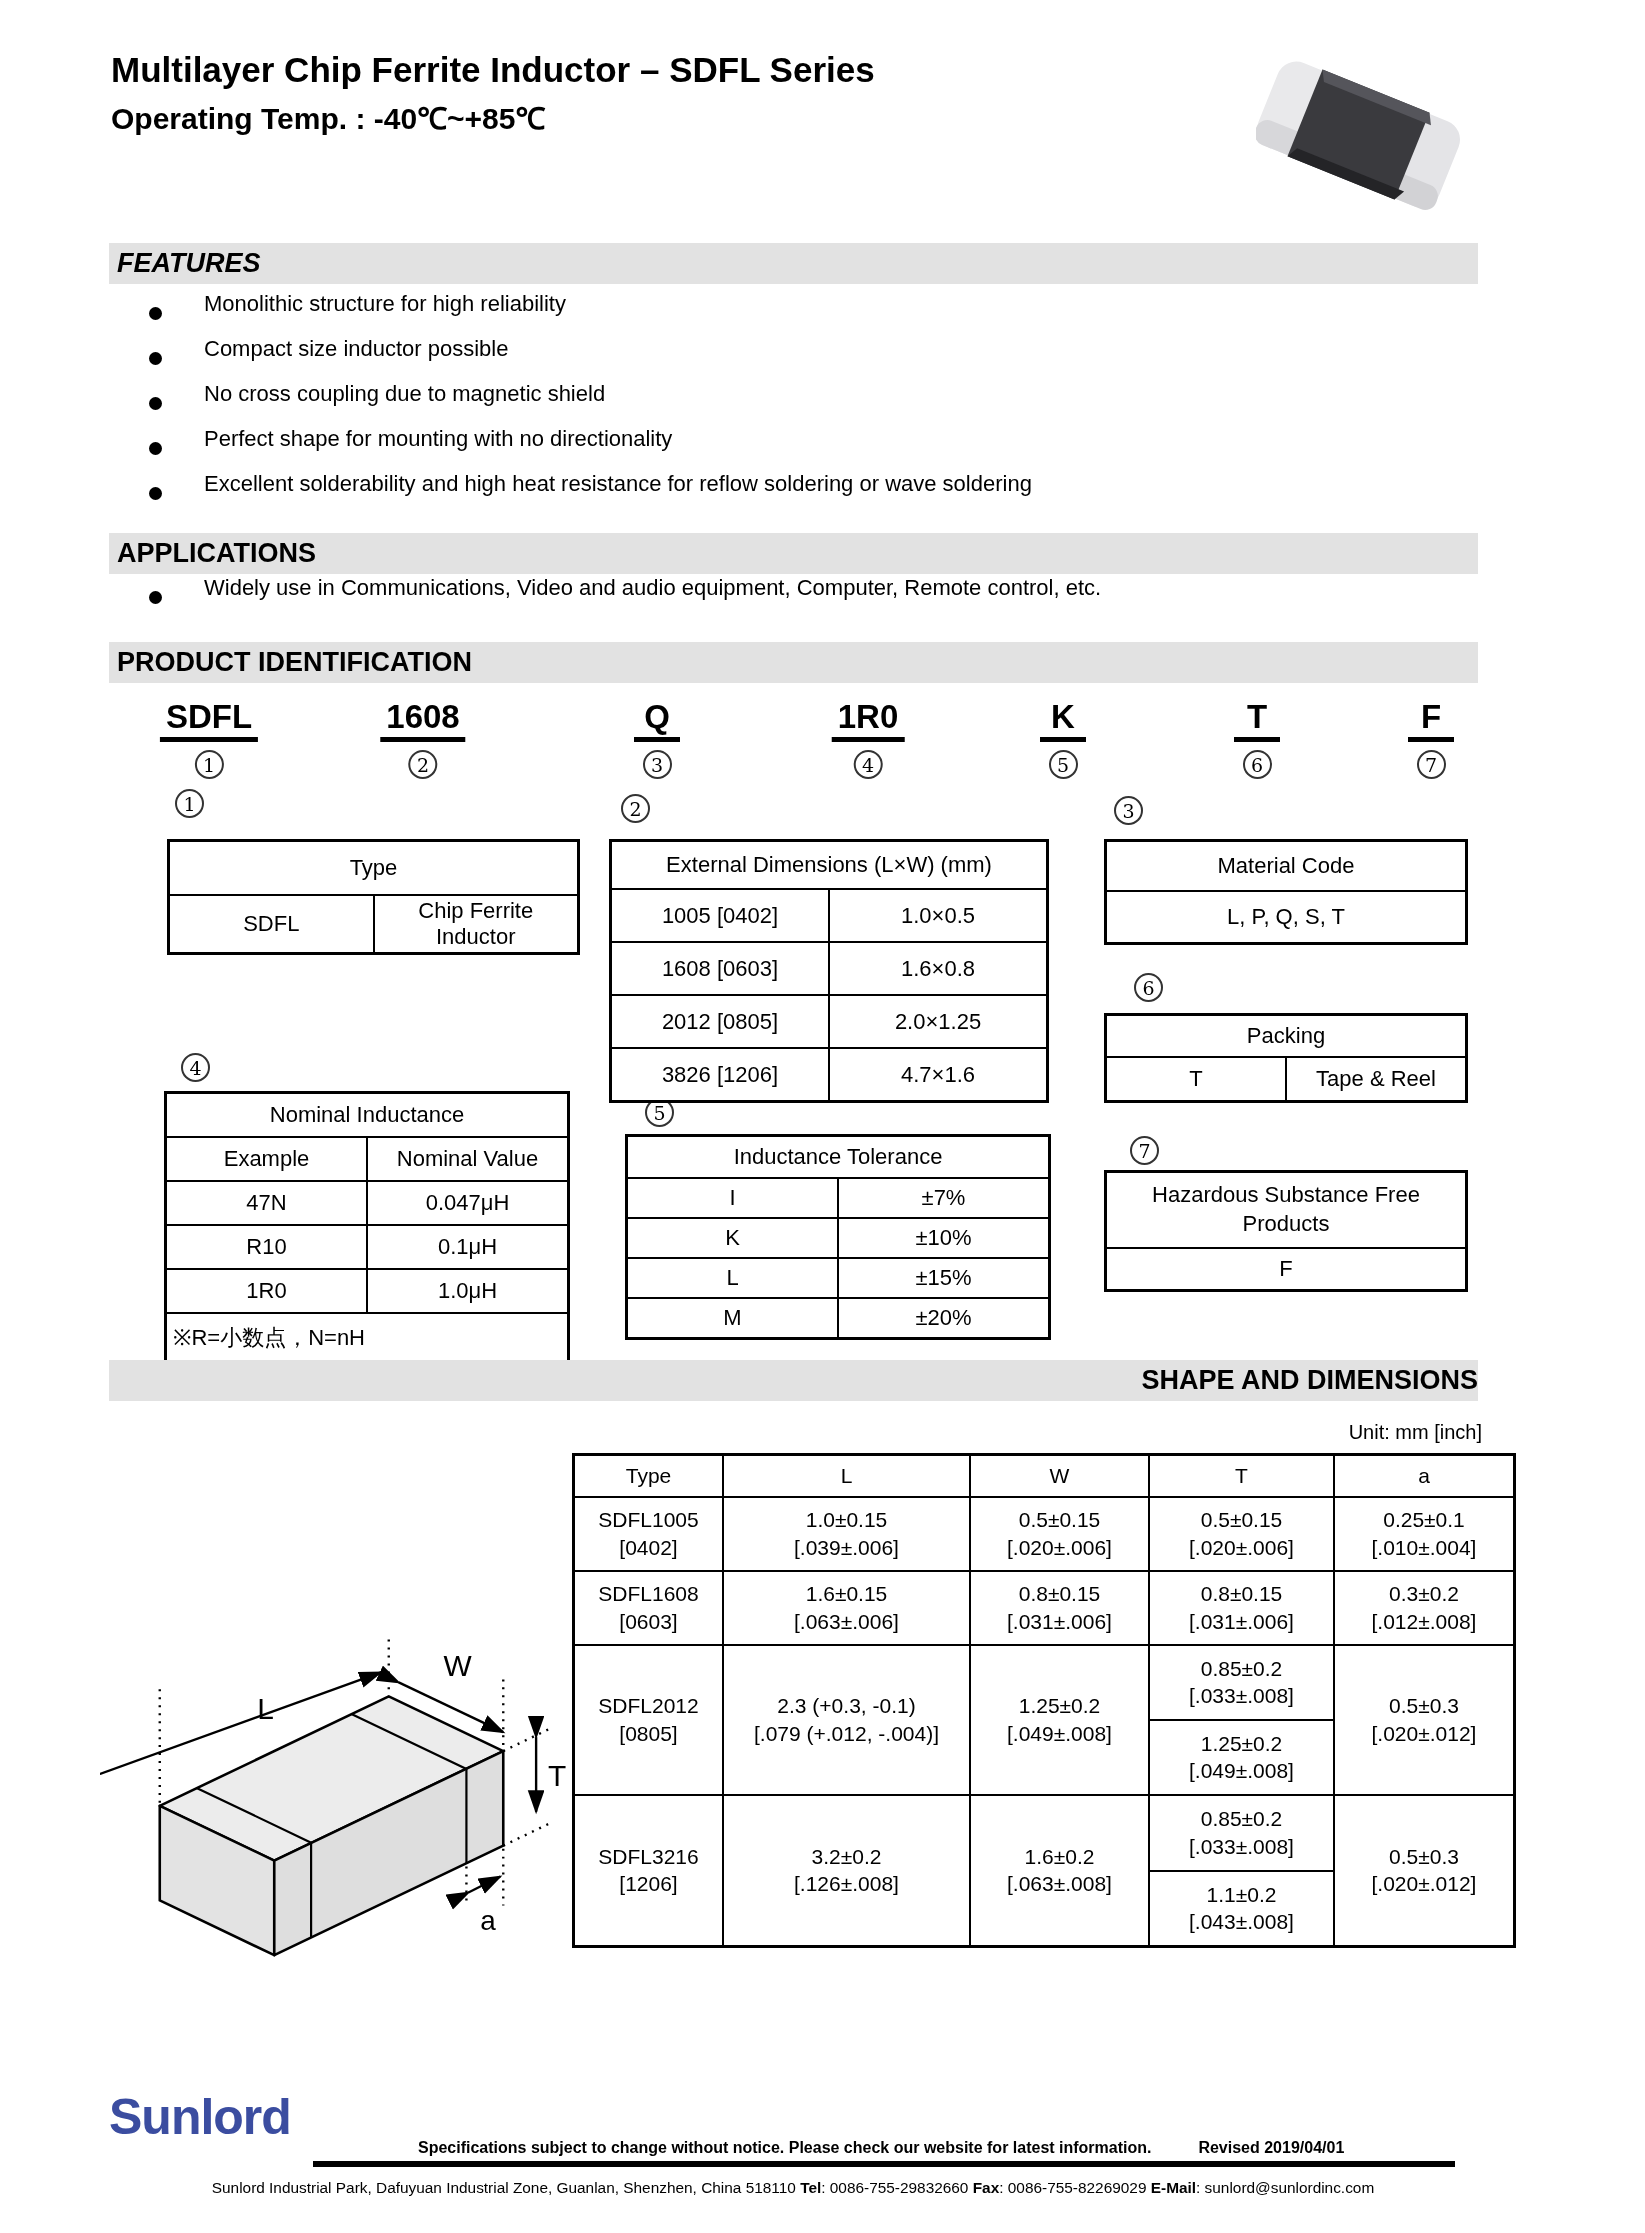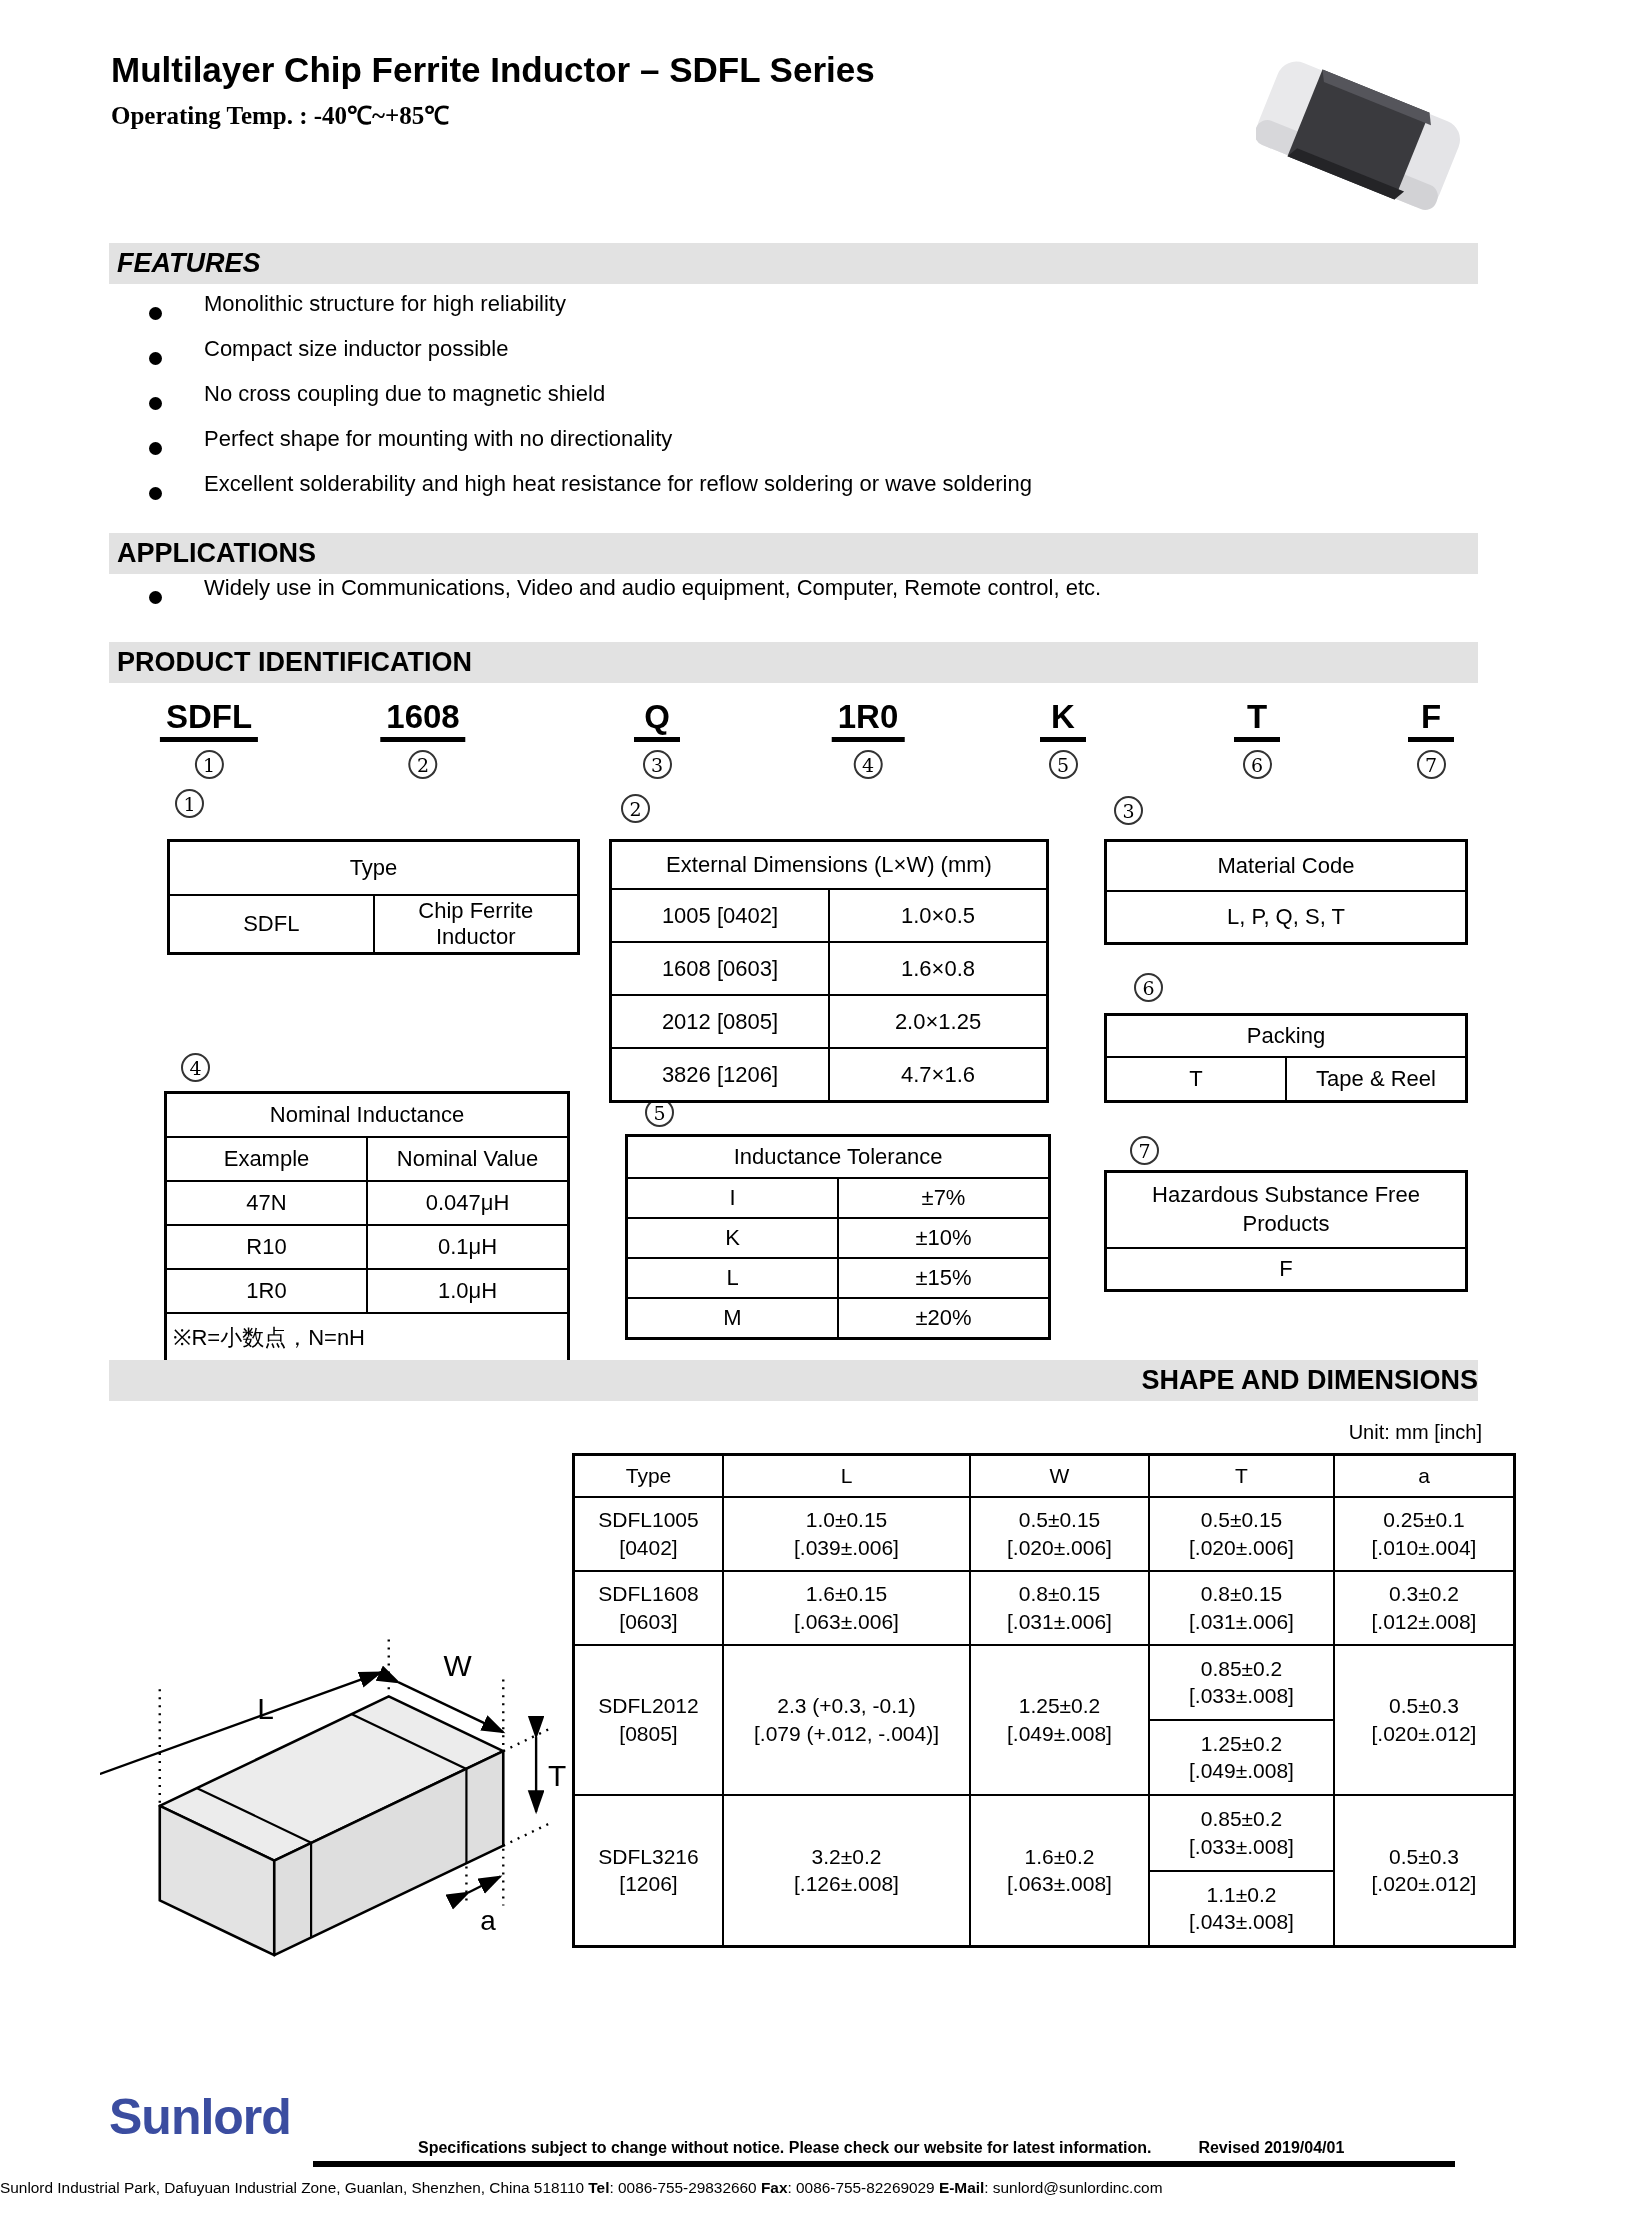--- a/index.html
+++ b/index.html
@@ -2,21 +2,21 @@
 <html><head>
 <meta charset="utf-8">
 <style>
   html,body{margin:0;padding:0;background:#888;}
   .page{position:relative;width:1646px;height:2234px;background:#ffffff;
         font-family:"Liberation Sans",sans-serif;color:#000;overflow:hidden;margin:0 auto;}
   .abs{position:absolute;}
 
   
   .page-title{left:111px;top:50px;font-size:35px;font-weight:bold;letter-spacing:0;}
-  .page-subtitle{left:111px;top:97px;font-size:25px;font-weight:bold;font-family:Liberation Serif, serif;}
+  .page-subtitle{left:111px;top:97px;font-size:30px;font-weight:bold;}
   .secbar{left:109px;width:1369px;height:41px;background:#e2e2e2;
           font-size:27px;font-weight:bold;line-height:41px;padding-left:8px;box-sizing:border-box;}
 
   
   .blist{left:149px;}
   .bitem{display:flex;align-items:baseline;height:45px;font-size:22px;}
   .bdot{width:13px;height:13px;background:#000;border-radius:50%;flex:0 0 13px;
         align-self:center;margin-right:42px;}
 
   
@@ -37,21 +37,21 @@
   
   .unitnote{font-size:20px;text-align:right;}
   table.dimtbl{border-collapse:collapse;table-layout:fixed;font-size:21px;border:3px solid #000;}
   table.dimtbl th,table.dimtbl td{border:2px solid #000;text-align:center;font-weight:normal;
             padding:1px 4px;line-height:1.3;}
 
   
   .logo{font-size:50px;font-weight:bold;color:#3b4da0;letter-spacing:-1px;}
   .specline{font-size:16px;font-weight:bold;white-space:nowrap;}
   .thickline{background:#000;height:6px;}
-  .address{width:1586px;text-align:left;font-size:15.4px;}
+  .address{width:1586px;text-align:center;font-size:15.4px;}
   .address b{font-weight:bold;}
   svg text{font-family:"Liberation Sans",sans-serif;}
 </style>
 </head>
 <body>
 
 <div class="page">
 
   <div class="abs page-title">Multilayer Chip Ferrite Inductor – SDFL Series</div>
   <div class="abs page-subtitle">Operating Temp. : -40℃~+85℃</div>

